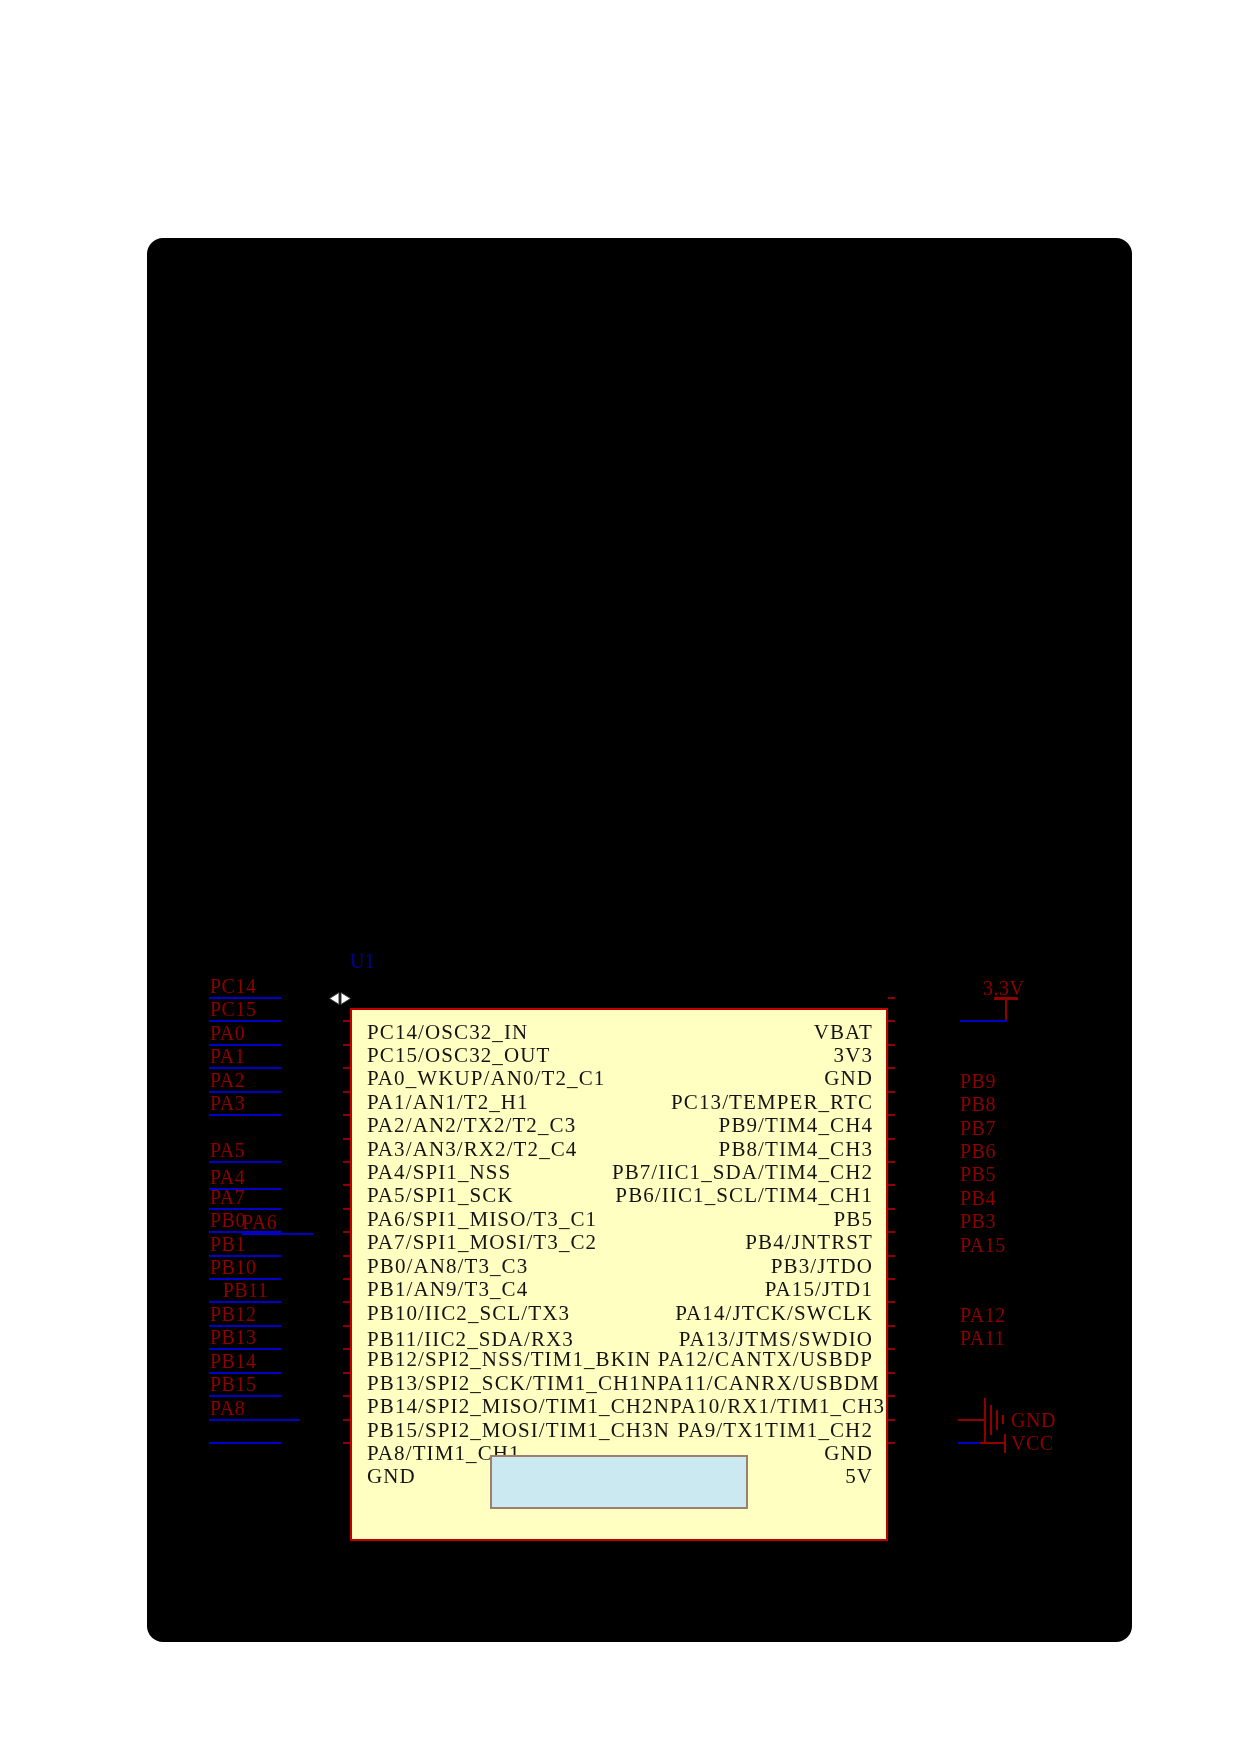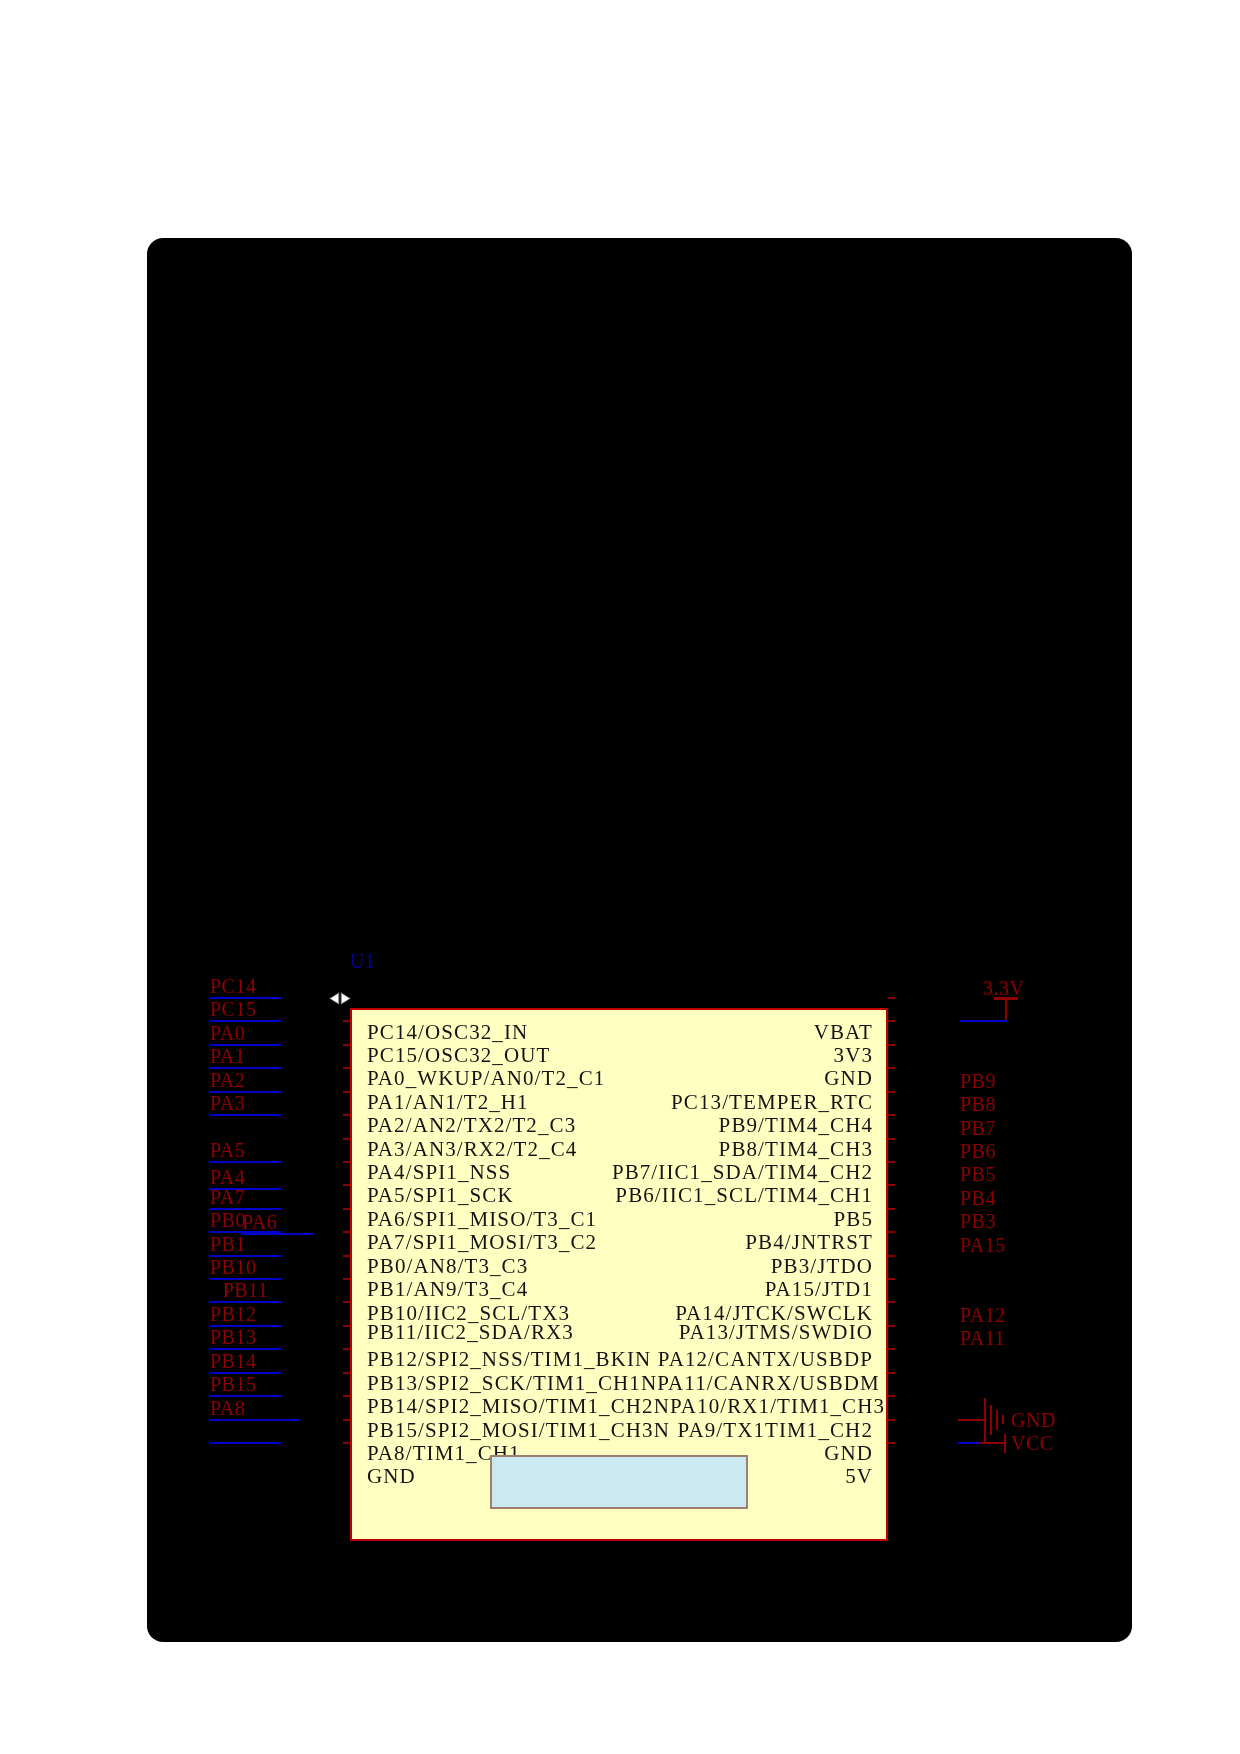--- a/index.html
+++ b/index.html
@@ -108,21 +108,21 @@
           <span>PB3/JTDO</span>
         </div>
         <div class="pin-row" style="top: 267.92px; height: 23.42px;">
           <span>PB1/AN9/T3_C4</span>
           <span>PA15/JTD1</span>
         </div>
         <div class="pin-row" style="top: 291.34px; height: 23.42px;">
           <span>PB10/IIC2_SCL/TX3</span>
           <span>PA14/JTCK/SWCLK</span>
         </div>
-        <div class="pin-row" style="top: 311px; height: 23.42px; gap: 40px;">
+        <div class="pin-row" style="top: 318px; height: 23.42px; gap: 40px;">
           <span>PB11/IIC2_SDA/RX3</span>
           <span>PA13/JTMS/SWDIO</span>
         </div>
         <div class="pin-row" style="top: 338.18px; height: 23.42px;">
           <span>PB12/SPI2_NSS/TIM1_BKIN</span>
           <span>PA12/CANTX/USBDP</span>
         </div>
         <div class="pin-row" style="top: 361.6px; height: 23.42px;">
           <span>PB13/SPI2_SCK/TIM1_CH1N</span>
           <span>PA11/CANRX/USBDM</span>

